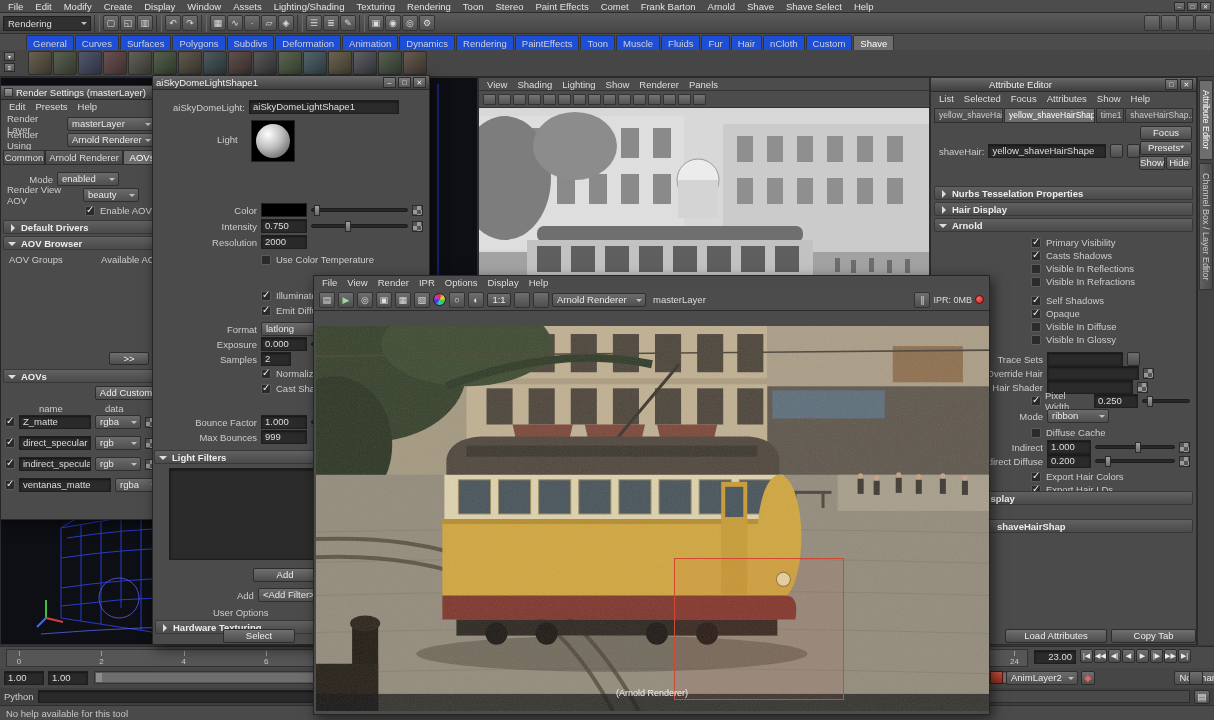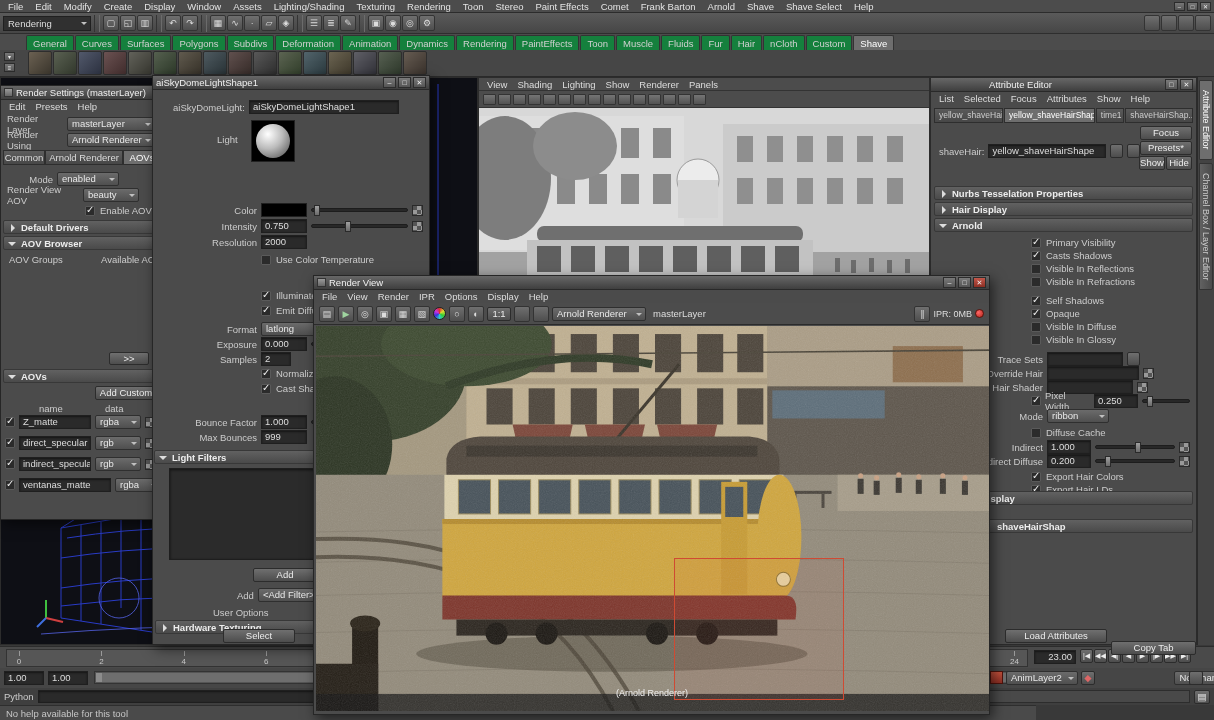--- a/index.html
+++ b/index.html
@@ -10,21 +10,21 @@
 
 .menubar{left:0;top:0;width:1214px;height:13px;background:#4c4c4c;border-bottom:1px solid #2c2c2c;display:flex;align-items:center;font-size:9.5px;color:#e3e3e3;padding-left:2px}
 .mitem{padding:0 6px;white-space:nowrap}
 .statusbar{left:0;top:13px;width:1214px;height:21px;background:linear-gradient(#5a5a5a,#464646);border-bottom:1px solid #2e2e2e;display:flex;align-items:center;padding:0 3px;gap:1px}
 .wsdd{width:88px;height:15px;background:#303030;border:1px solid #202020;font-size:9.5px;color:#ddd;display:flex;align-items:center;padding:0 4px;position:relative}
 .ddarrow::after{content:"";position:absolute;right:3px;top:50%;margin-top:-1px;border:3px solid transparent;border-top-color:#c0c0c0}
 .sep{width:6px;height:17px;border-left:1px solid #333;border-right:1px solid #6b6b6b;margin:0 2px;flex:none}
 .tbicon{width:16px;height:16px;background:linear-gradient(#6f6f6f,#4e4e4e);border:1px solid #333;border-radius:2px;font-size:9px;line-height:14px;text-align:center;color:#ddd;flex:none;overflow:hidden}
 .minibtn{width:11px;height:9px;background:linear-gradient(#777,#555);border:1px solid #2c2c2c;font-size:6px;line-height:8px;text-align:center;color:#eee;flex:none}
 .shelftabs{left:0;top:34px;width:1214px;height:16px;background:#4c4c4c;display:flex;align-items:flex-end;padding-left:26px;font-size:9.5px}
-.shelftab{padding:2px 6px 1px;color:#d0d0d0;background:#15803d;border:1px solid #333;border-bottom:none;margin-right:1px;border-radius:2px 2px 0 0;white-space:nowrap}
+.shelftab{padding:2px 6px 1px;color:#d0d0d0;background:#1d4ed8;border:1px solid #333;border-bottom:none;margin-right:1px;border-radius:2px 2px 0 0;white-space:nowrap}
 .shelftab.active{background:#6e6e6e;color:#fff}
 .shelfrow{left:0;top:50px;width:1214px;height:27px;background:#464646;border-bottom:1px solid #2a2a2a;display:flex;align-items:center;gap:1px;padding-left:28px}
 .shelficon{width:24px;height:24px;border:1px solid #2e2e2e;border-radius:2px;flex:none}
 
 .win{position:absolute;background:#4b4b4b;border:1px solid #262626;box-shadow:3px 4px 12px rgba(0,0,0,.55)}
 .tbar{height:14px;background:linear-gradient(#676767,#3f3f3f);display:flex;align-items:center;padding:0 3px;gap:3px;font-size:9.5px;color:#f0f0f0;border-bottom:1px solid #292929}
 .ticon{width:9px;height:9px;background:linear-gradient(#9a9a9a,#666);border:1px solid #333;flex:none}
 .winbtns{margin-left:auto;display:flex;gap:2px}
 .winbtn{width:13px;height:11px;background:linear-gradient(#7a7a7a,#555);border:1px solid #2c2c2c;font-size:7px;line-height:9px;text-align:center;color:#eee}
 .winbtn.red{background:linear-gradient(#c4574a,#8d2f24)}
@@ -416,21 +416,21 @@
     </div>
     <div class="cbrow abs" style="left:100px;top:405px">
       <span class="cb on"></span>
       <span>Export Hair I Ds</span>
     </div>
 
     <div class="sect closed" style="left:3px;top:413px;right:3px;padding-left:46px">Display</div>
     <div class="sect closed" style="left:3px;top:441px;right:3px;padding-left:62px">shaveHairShap</div>
 
     <span class="btn abs" style="left:74px;top:551px;width:102px">Load Attributes</span>
-    <span class="btn abs" style="left:180px;top:563px;width:85px">Copy Tab</span>
+    <span class="btn abs" style="left:180px;top:551px;width:85px">Copy Tab</span>
   </div>
 
   <div class="abs" style="left:1197px;top:77px;width:17px;height:568px;background:#434343;border-left:1px solid #2a2a2a;z-index:3">
     <div class="vtab active">Attribute Editor</div>
     <div class="vtab">Channel Box / Layer Editor</div>
   </div>
 
   <div class="abs" style="left:0;top:646px;width:1214px;height:22px;background:#4a4a4a;border-top:1px solid #2c2c2c">
     <div class="abs" style="left:6px;top:2px;width:1022px;height:18px;background:#565656;border:1px solid #333">
       <div style="display:flex;justify-content:space-between;padding:0 8px">
@@ -478,21 +478,21 @@
     <span class="btn abs" style="left:1189px;top:3px;width:14px"></span>
   </div>
 
   <div class="abs" style="left:0;top:688px;width:1214px;height:17px;background:#3f3f3f;display:flex;align-items:center;gap:4px;padding:0 4px">
     <span style="font-size:9.5px;color:#ccc">Python</span>
     <span class="field" style="flex:1;height:13px"></span>
     <span style="flex:1;height:13px;background:#494949;border:1px solid #2d2d2d"></span>
     <span class="btn" style="width:16px">▤</span>
   </div>
 
-  <div class="abs" style="left:0;top:705px;width:1036px;height:15px;background:#4a4a4a;border-top:1px solid #2e2e2e;display:flex;align-items:center;padding:0 6px">
+  <div class="abs" style="left:0;top:705px;width:1214px;height:15px;background:#4a4a4a;border-top:1px solid #2e2e2e;display:flex;align-items:center;padding:0 6px">
     <span style="font-size:9.5px;color:#c6c6c6">No help available for this tool</span>
   </div>
 
   <div class="win" style="left:0;top:85px;width:380px;height:435px;z-index:5">
     <div class="tbar">
       <span class="ticon"></span>
       <span>Render Settings (masterLayer)</span>
     </div>
     <div class="menus">
       <span>Edit</span>
@@ -658,29 +658,20 @@
     <div class="row" style="left:84px;top:512px">
       <span>Add</span>
       <span class="dd ddarrow" style="width:92px">&lt;Add Filter&gt;</span>
     </div>
     <span class="abs" style="left:60px;top:531px;font-size:9.5px;color:#ccc">User Options</span>
     <div class="sect closed" style="left:2px;top:544px;width:272px">Hardware Texturing</div>
     <span class="btn abs" style="left:70px;top:553px;width:72px">Select</span>
   </div>
 
   <div class="win" style="left:313px;top:275px;width:677px;height:440px;z-index:10">
-    <div class="tbar">
-      <span class="ticon"></span>
-      <span>Render View</span>
-      <div class="winbtns">
-        <span class="winbtn">–</span>
-        <span class="winbtn">□</span>
-        <span class="winbtn red">✕</span>
-      </div>
-    </div>
     <div class="menus">
       <span>File</span>
         <span>View</span>
         <span>Render</span>
         <span>IPR</span>
         <span>Options</span>
         <span>Display</span>
         <span>Help</span>
     </div>
     <div style="height:22px;background:#4c4c4c;border-bottom:1px solid #2b2b2b;display:flex;align-items:center;gap:3px;padding:0 5px">

